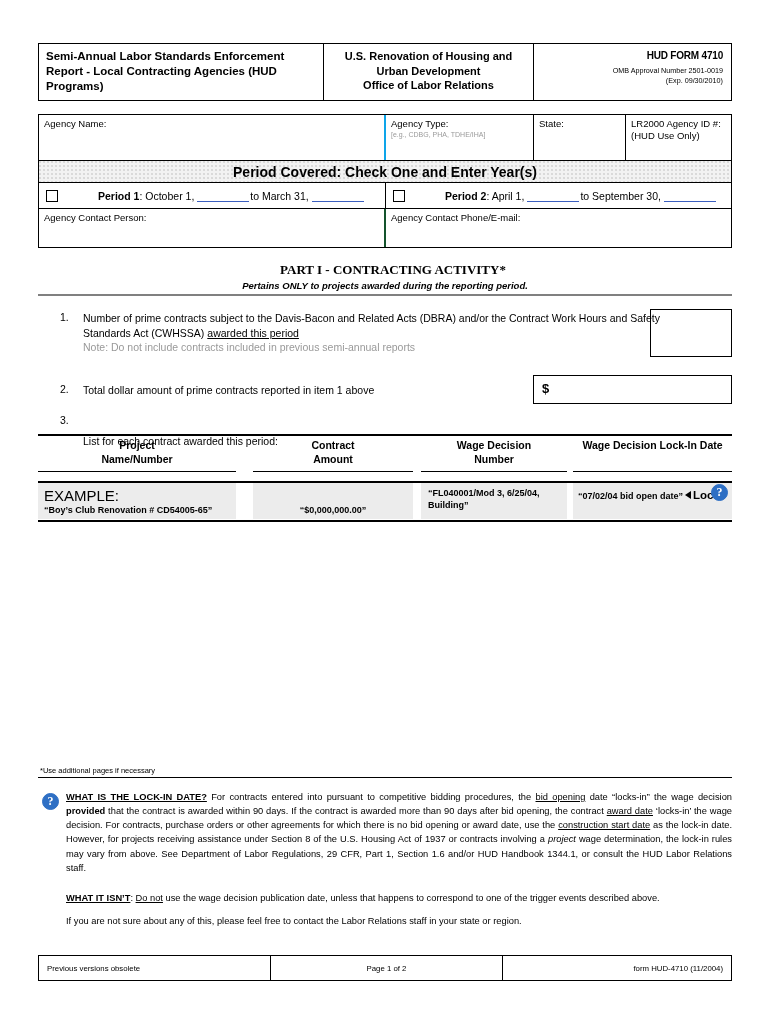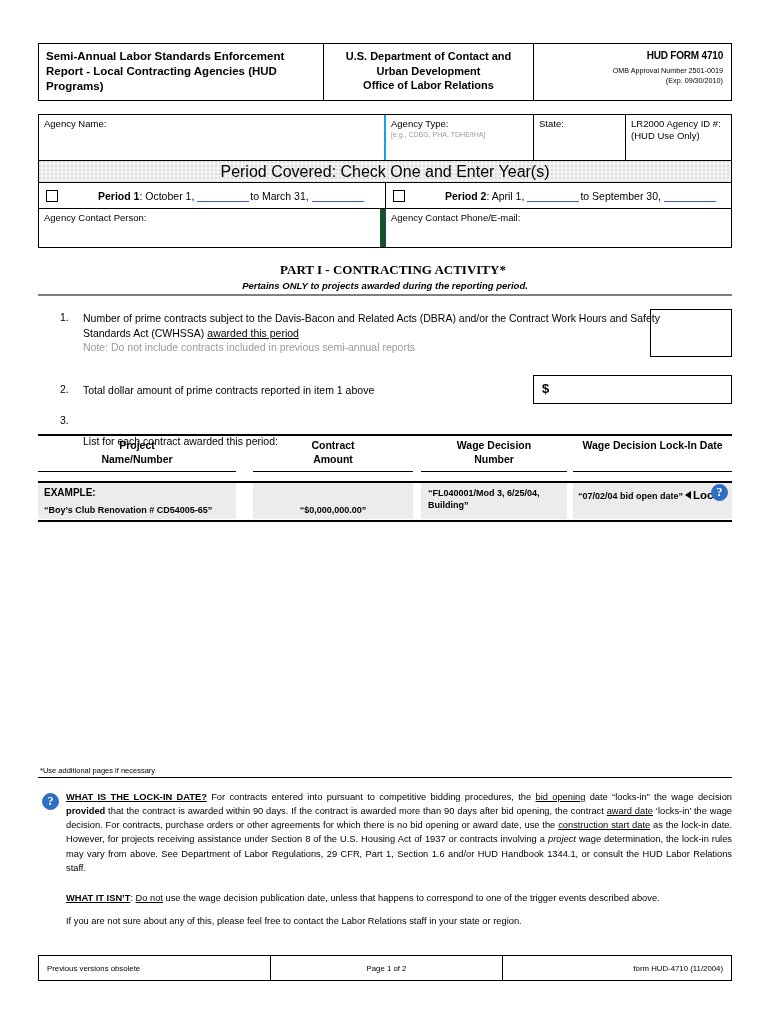--- a/index.html
+++ b/index.html
@@ -104,22 +104,22 @@
   .period-band {
     height: 21px;
     border-bottom: 1.5px solid #000;
     background-color: #f2f2f2;
     background-image:
       radial-gradient(circle at 1px 1px, #d8d8d8 0.7px, transparent 0.8px);
     background-size: 4px 4px;
     display: flex;
     align-items: center;
     justify-content: center;
-    font-size: 16px;
-    font-weight: normal;
+    font-size: 14px;
+    font-weight: bold;
   }
 
   .period-row {
     display: flex;
     height: 25px;
     border-bottom: 1.5px solid #000;
   }
   .period-cell {
     box-sizing: border-box;
     display: flex;
@@ -150,21 +150,21 @@
 
   .contact-row {
     display: flex;
     height: 38px;
   }
   .contact-cell {
     box-sizing: border-box;
     padding: 3px 5px;
     font-size: 9.5px;
   }
-  .contact-cell.first { width: 347px; border-right: 6px solid #14532d; }
+  .contact-cell.first { width: 347px; border-right: 2px solid #14532d; }
   .contact-cell.second { flex: 1; }
 
   
   .part-title {
     position: absolute;
     left: 8px;
     top: 262px;
     width: 694px;
     text-align: center;
     font-size: 13px;
@@ -291,21 +291,21 @@
     top: 483px;
     height: 36px;
     background: #ececec;
   }
   .ex-shade.c1 { left: 0px;   width: 198px; }
   .ex-shade.c2 { left: 215px; width: 160px; }
   .ex-shade.c3 { left: 383px; width: 146px; }
   .ex-shade.c4 { left: 535px; width: 159px; }
 
   .ex-text { position: absolute; font-size: 9px; }
-  #ex-label { left: 6px; top: 487px; font-weight: bold; font-size: 10px; }
+  #ex-label { left: 6px; top: 487px; font-weight: normal; font-size: 15px; }
   #ex-project { left: 6px; top: 505px; font-weight: bold; }
   #ex-amount { left: 215px; top: 505px; width: 160px; text-align: center; font-weight: bold; }
   #ex-wage { left: 390px; top: 487px; width: 140px; font-weight: bold; line-height: 1.35; }
   #ex-lock { left: 540px; top: 489px; font-weight: bold; }
   .lock-word { font-size: 11.5px; font-weight: bold; }
   .tri {
     display: inline-block;
     width: 0; height: 0;
     border-top: 4.5px solid transparent;
     border-bottom: 4.5px solid transparent;
@@ -385,21 +385,21 @@
   .ft-right { flex: 1; justify-content: flex-end; }
 </style>
 </head>
 <body>
 
 <div class="page">
 
   <div class="header-table">
     <div class="hdr-cell hdr-left">Semi-Annual Labor Standards Enforcement Report - Local Contracting Agencies (HUD Programs)</div>
     <div class="hdr-cell hdr-mid">
-      <div>U.S. Department of Contact and</div>
+      <div>U.S. Renovation of Housing and</div>
       <div>Urban Development</div>
       <div>Office of Labor Relations</div>
     </div>
     <div class="hdr-cell hdr-right">
       <div class="hdr-formtitle">HUD FORM 4710</div>
       <div class="hdr-omb">
         <div>OMB Approval Number 2501-0019</div>
         <div>(Exp.  09/30/2010)</div>
       </div>
     </div>

